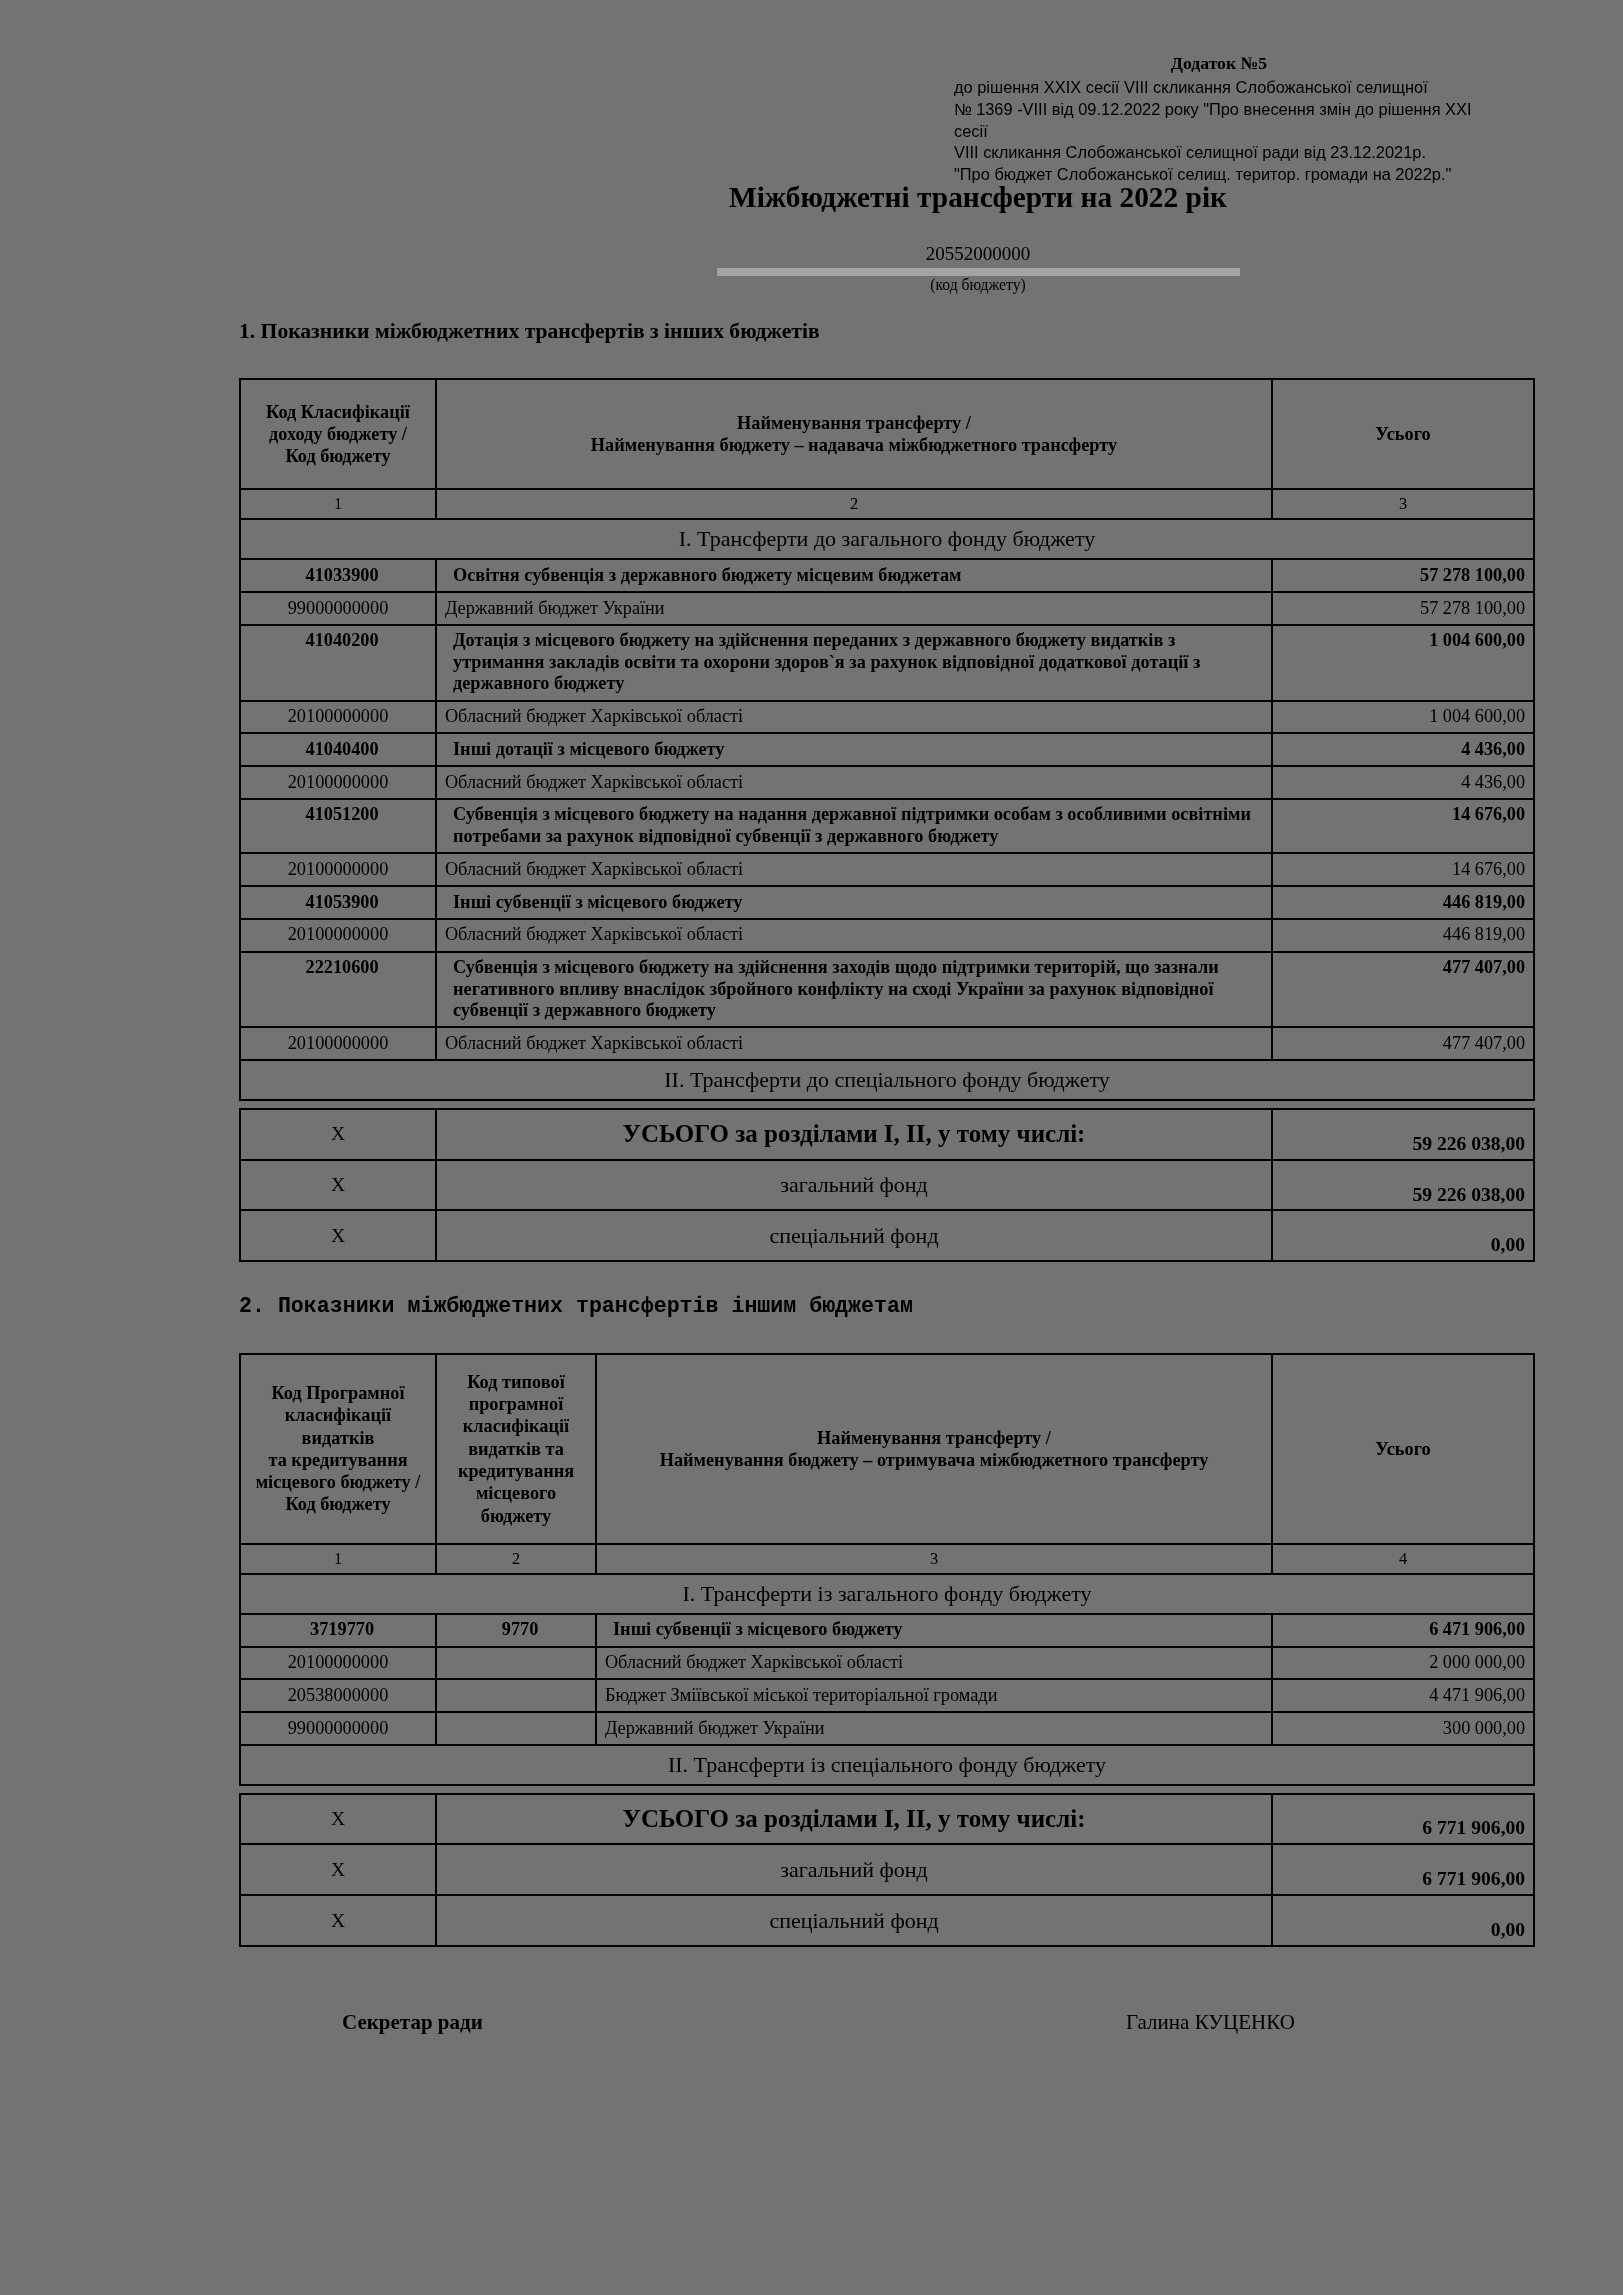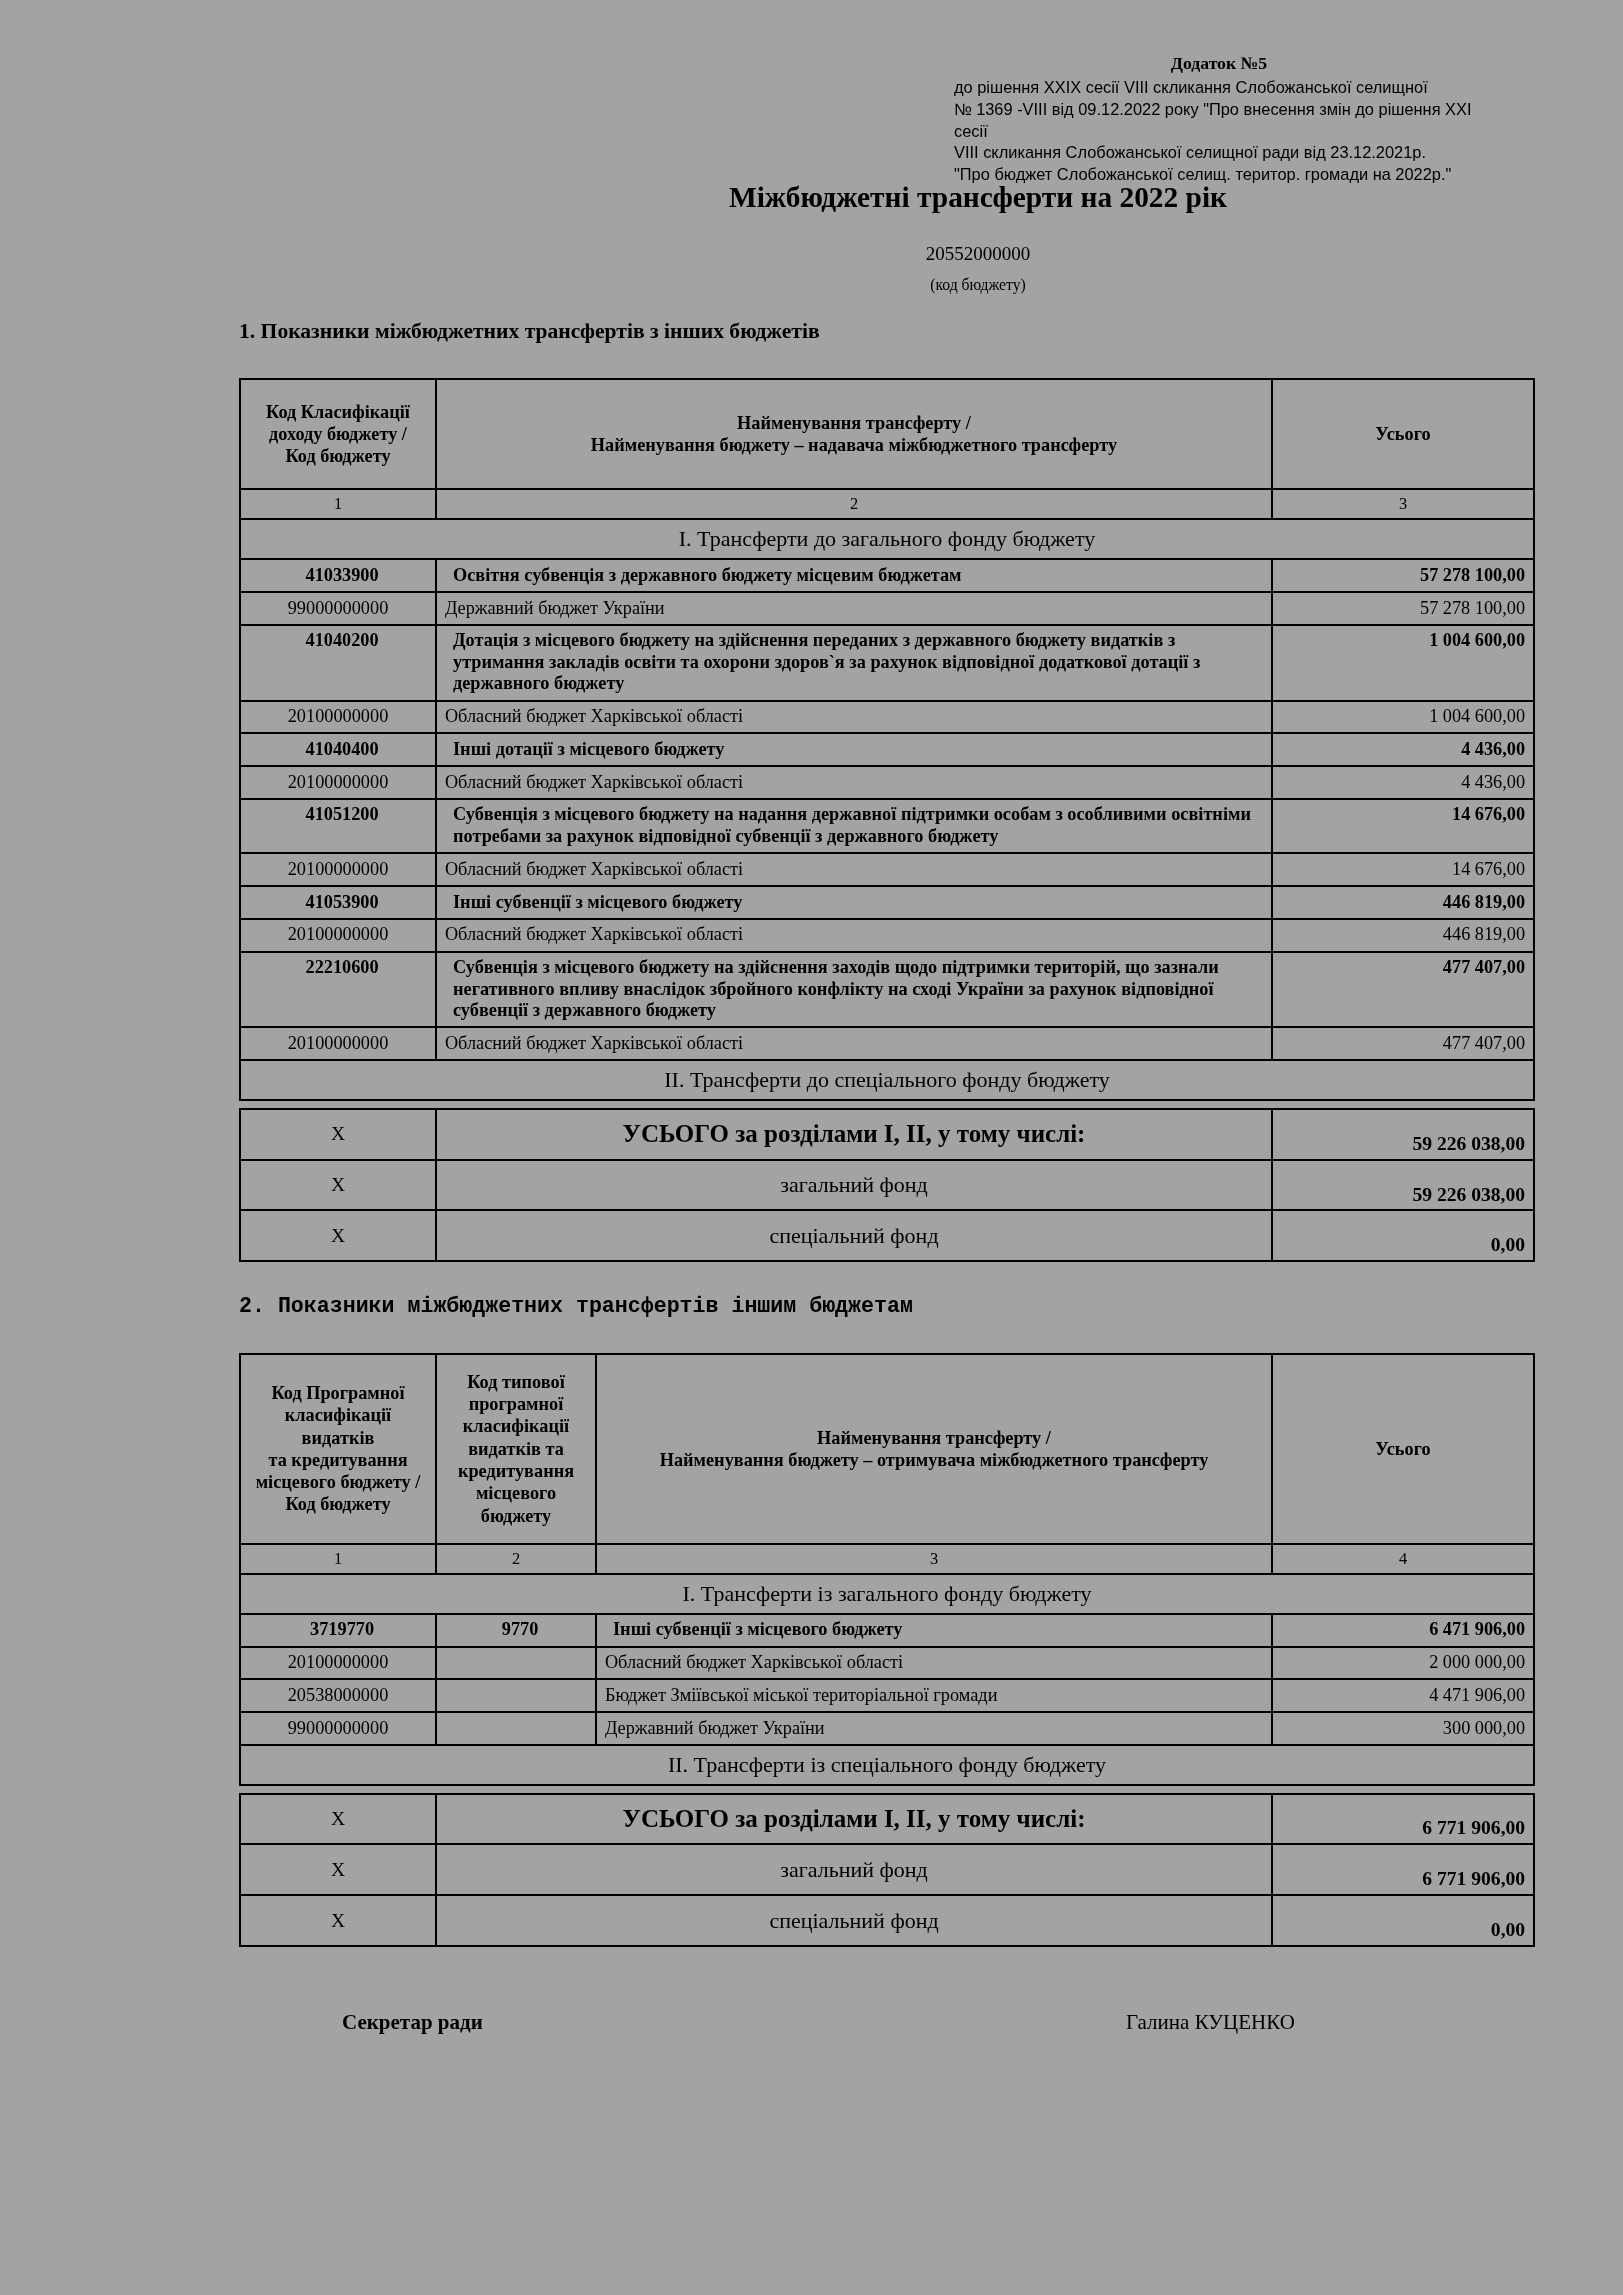--- a/index.html
+++ b/index.html
@@ -1,21 +1,21 @@
 <!DOCTYPE html>
 <html style="font-size:10.5px"><head>
 <meta charset="utf-8">
 <style>
   html, body { margin: 0; padding: 0; }
   body {
     width: 1623px; height: 2295px;
     background: #ffffff; color: #000000;
     font-family: "Liberation Serif", serif;
   }
-  .page { position: relative; width: 1623px; height: 2295px; overflow: hidden; background: #a3a3a3; }
+  .page { position: relative; width: 1623px; height: 2295px; overflow: hidden; background: #737373; }
 
   
   .appendix {
     position: absolute; top: 52px; left: 954px; width: 530px;
     font-family: "Liberation Sans", sans-serif;
     font-size: 16.4px; line-height: 1.32; text-align: left;
   }
   .appendix-title {
     font-family: "Liberation Serif", serif;
     font-weight: bold; font-size: 17.7px; text-align: center; margin-bottom: 2px;

